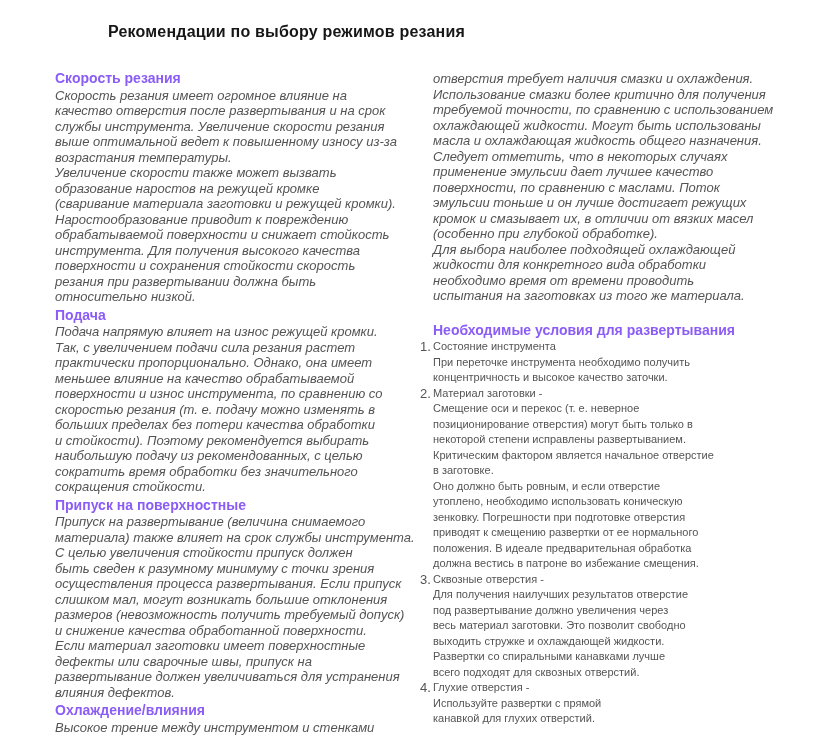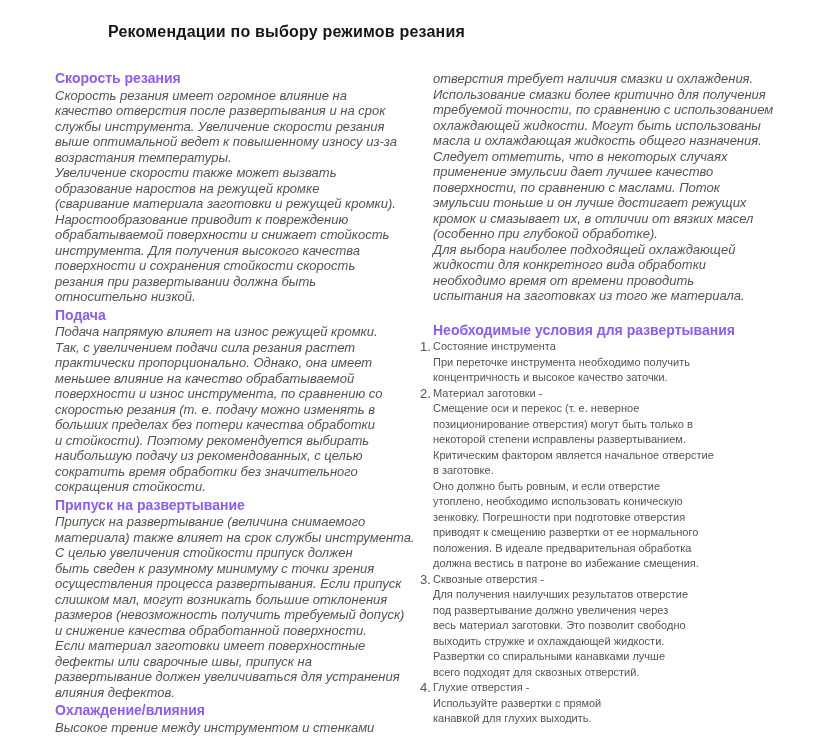--- a/index.html
+++ b/index.html
@@ -124,21 +124,21 @@
 поверхности и износ инструмента, по сравнению со
 скоростью резания (т. е. подачу можно изменять в
 больших пределах без потери качества обработки
 и стойкости). Поэтому рекомендуется выбирать
 наибольшую подачу из рекомендованных, с целью
 сократить время обработки без значительного
 сокращения стойкости.</p>
       </div>
 
       <div class="section">
-        <h2 class="section-heading">Припуск на развертывание</h2>
+        <h2 class="section-heading">Припуск на поверхностные</h2>
         <p class="body-text">Припуск на развертывание (величина снимаемого
 материала) также влияет на срок службы инструмента.
 С целью увеличения стойкости припуск должен
 быть сведен к разумному минимуму с точки зрения
 осуществления процесса развертывания. Если припуск
 слишком мал, могут возникать большие отклонения
 размеров (невозможность получить требуемый допуск)
 и снижение качества обработанной поверхности.
 Если материал заготовки имеет поверхностные
 дефекты или сварочные швы, припуск на
@@ -207,21 +207,21 @@
 весь материал заготовки. Это позволит свободно
 выходить стружке и охлаждающей жидкости.
 Развертки со спиральными канавками лучше
 всего подходят для сквозных отверстий.</div>
           </div>
 
           <div class="num-item">
             <span class="num-marker">4.</span>
             <div class="num-text">Глухие отверстия -
 Используйте развертки с прямой
-канавкой для глухих выходить.</div>
+канавкой для глухих отверстий.</div>
           </div>
 
         </div>
       </div>
 
     </div>
 
   </div>
 
 </div>

